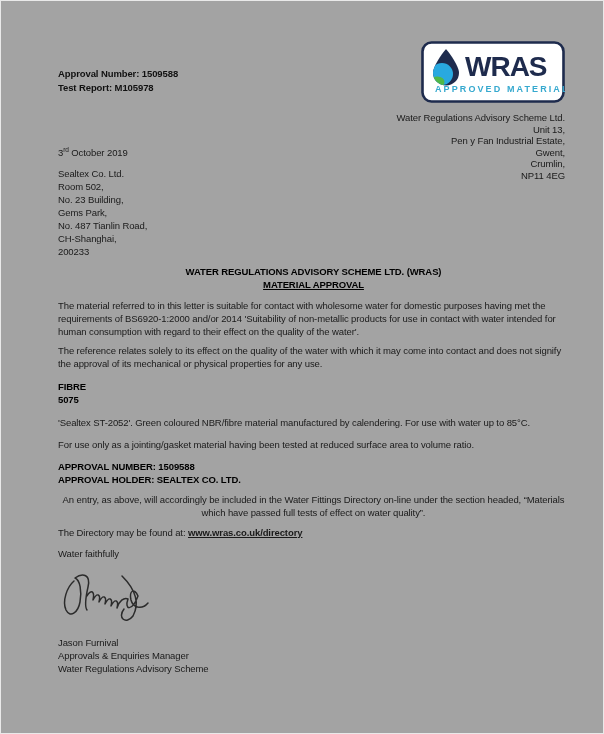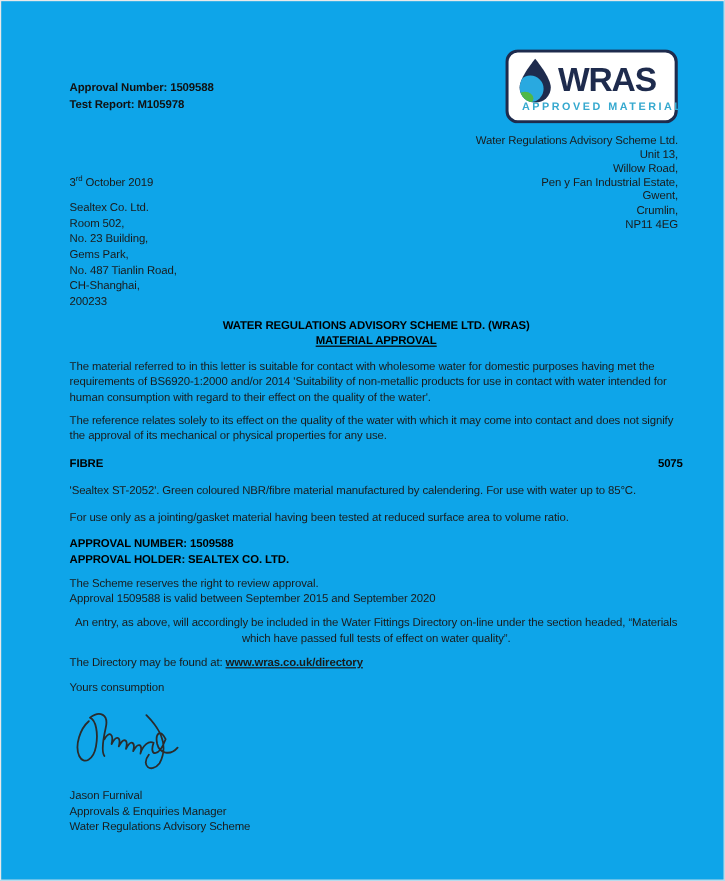--- a/index.html
+++ b/index.html
@@ -1,19 +1,19 @@
 <!DOCTYPE html>
 <html><head>
 <meta charset="utf-8">
 <style>
   html,body{margin:0;padding:0;background:#ffffff;}
   .page{
     position:relative;
     width:604px;height:734px;
-    background:#0ea5e9;
+    background:#a3a3a3;
     font-family:"Liberation Sans","DejaVu Sans",sans-serif;
     color:#1a1a1a;
     font-size:9.5px;
     line-height:13px;
     letter-spacing:-0.1px;
     box-sizing:border-box;
     border:1px solid #e9e9e9;
     overflow:hidden;
   }
   
@@ -22,21 +22,21 @@
   .sender-address{position:absolute;right:38px;top:111px;text-align:right;line-height:11.6px;}
   .date-line{position:absolute;left:57px;top:145px;}
   .date-line sup{font-size:6.5px;vertical-align:super;line-height:0;}
   .recipient-address{position:absolute;left:57px;top:166px;line-height:13px;}
   
   .content{position:absolute;left:57px;right:34px;top:258px;}
   .title-block{text-align:center;font-weight:bold;margin:6px 0 8px 0;color:#000;}
   .title-underline{text-decoration:underline;}
   .para{margin:0 0 6px 0;}
   .para-gap{margin:0 0 10px 0;}
-  .fibre-row{display:flex;justify-content:space-between;font-weight:bold;margin:10px 0 10px 0;color:#000;}
+  .fibre-row{display:flex;justify-content:space-between;font-weight:bold;margin:10px 0 10px 0;color:#000;flex-direction:column;}
   .desc{margin:0 0 9px 0;}
   .approval-lines{font-weight:bold;margin:0 0 7px 0;color:#000;}
   .review-lines{margin:0 0 7px 0;}
   .dir-para{margin:0 0 7px 0;text-align:center;}
   .dir-line{margin:0 0 8px 0;}
   .dir-url{font-weight:bold;text-decoration:underline;color:#1a1a1a;cursor:pointer;}
   .closing{margin:0 0 5px 0;}
   .signature{width:116px;height:62px;margin:0 0 6px 0;}
   .signoff{line-height:13px;}
 </style>
@@ -66,21 +66,20 @@
         </g>
       </g>
       <text x="44" y="35" font-family="Liberation Sans, sans-serif" font-size="28" font-weight="bold" letter-spacing="-1" fill="#1e2b4d">WRAS</text>
       <text x="14" y="51" font-family="Liberation Sans, sans-serif" font-size="9" font-weight="bold" letter-spacing="2.1" fill="#36a9cf">APPROVED MATERIAL</text>
     </svg>
   </div>
 
   <div class="sender-address">
     <div>Water Regulations Advisory Scheme Ltd.</div>
     <div>Unit 13,</div>
-    <div>Willow Road,</div>
     <div>Pen y Fan Industrial Estate,</div>
     <div>Gwent,</div>
     <div>Crumlin,</div>
     <div>NP11 4EG</div>
   </div>
 
   <div class="date-line"><span>3</span><sup>rd</sup><span> October 2019</span></div>
 
   <div class="recipient-address">
     <div>Sealtex Co. Ltd.</div>
@@ -108,30 +107,26 @@
     </div>
 
     <p class="desc">'Sealtex ST-2052'. Green coloured NBR/fibre material manufactured by calendering. For use with water up to 85°C.</p>
     <p class="desc">For use only as a jointing/gasket material having been tested at reduced surface area to volume ratio.</p>
 
     <div class="approval-lines">
       <div>APPROVAL NUMBER: 1509588</div>
       <div>APPROVAL HOLDER:  SEALTEX CO. LTD.</div>
     </div>
 
-    <div class="review-lines">
-      <div>The Scheme reserves the right to review approval.</div>
-      <div>Approval 1509588 is valid between September 2015 and September 2020</div>
-    </div>
 
     <p class="dir-para">An entry, as above, will accordingly be included in the Water Fittings Directory on-line under the section headed, “Materials which have passed full tests of effect on water quality”.</p>
 
     <div class="dir-line"><span>The Directory may be found at: </span><span class="dir-url">www.wras.co.uk/directory</span></div>
 
-    <p class="closing">Yours consumption</p>
+    <p class="closing">Water faithfully</p>
 
     <svg class="signature" viewBox="0 0 116 62">
       <path d="M16 16 C9 22 4 36 8 45 C12 53 20 48 22 37 C24 26 22 15 17 13 C25 7 33 10 30 22 C28 31 26 41 29 45
                M29 31 C33 24 37 26 35 35 C39 27 43 29 41 37 C45 29 49 31 47 39 C51 31 55 33 53 41 C57 33 61 35 59 43
                C61 36 66 32 70 34 C66 45 74 47 80 31 C76 22 71 26 73 35 C75 43 84 45 90 38
                M64 11 C73 20 84 34 75 51 C68 60 59 53 66 44" fill="none" stroke="#2b2b2b" stroke-width="1.5" stroke-linecap="round" stroke-linejoin="round"></path>
     </svg>
 
     <div class="signoff">
       <div>Jason Furnival</div>

